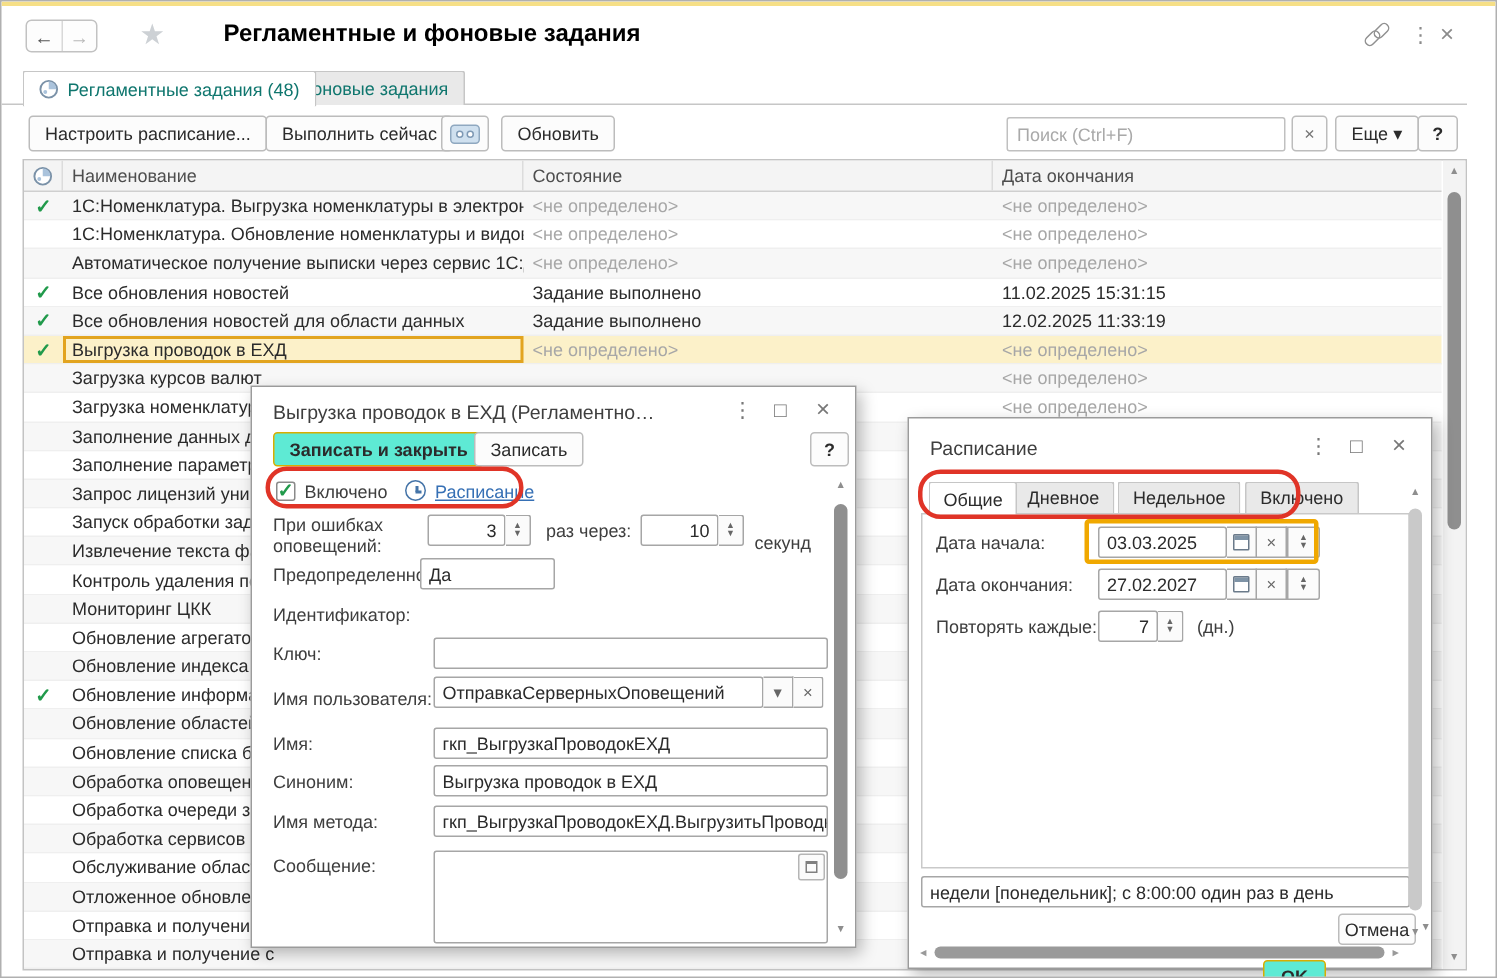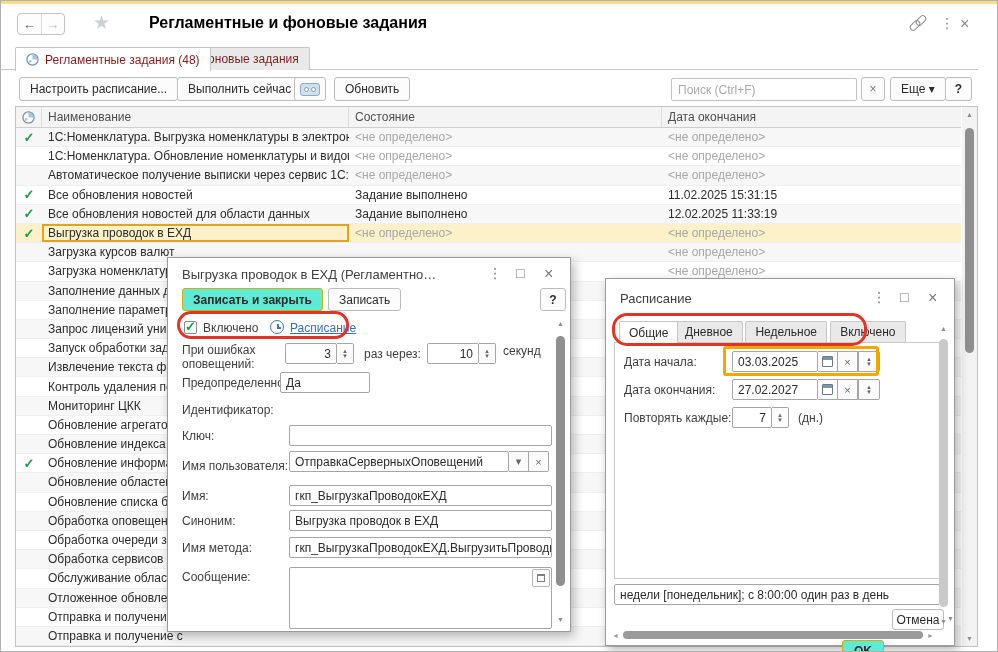--- a/index.html
+++ b/index.html
@@ -21,21 +21,21 @@
   .winbtn { position:absolute; top:14px; color:#8b8b8b; font-size:14px; text-align:center; cursor:default; }
   .linkicon { width:18px; height:18px; position:absolute; left:908px; top:14px; }
   .linkicon span { position:absolute; width:12px; height:7px; border:1.6px solid #909090; border-radius:4px; }
   .linkicon span:nth-child(1){ left:0; top:7px; transform:rotate(-45deg); }
   .linkicon span:nth-child(2){ left:6px; top:2px; transform:rotate(-45deg); }
 
   
   .tabstrip { position:absolute; left:0; top:46px; width:977px; height:23px; border-bottom:1px solid #c6c6c6; }
   .tab { position:absolute; top:0; height:23px; display:flex; align-items:center; gap:6px;
          padding:0 10px; border:1px solid #c6c6c6; border-bottom:none; background:#e9e9e9;
-         border-radius:2px 2px 0 0; color:#7f1d1d; }
+         border-radius:2px 2px 0 0; color:#0f766e; }
   .tab.active { background:#fff; height:24px; z-index:2; }
   .pieicon { width:13px; height:13px; display:inline-block; }
 
   
   .btn { display:inline-flex; align-items:center; justify-content:center; height:24px;
          border:1px solid #bcbcbc; border-radius:3px; background:#fcfcfc; padding:0 10px;
          color:#2b2b2b; white-space:nowrap; }
   .btn.yellow { background:#5eead4; border-color:#d8ad00; font-weight:bold; }
   .toolbar-item { position:absolute; top:76px; }
   .cassette { width:20px; height:13px; background:#cfe0ef; border:1px solid #8fa8c0; border-radius:3px; position:relative; }
@@ -349,21 +349,21 @@
     </div>
   </div>
 
   <div class="dialog" style="left:166px; top:256px; width:404px; height:375px;">
     <div class="dtitle">Выгрузка проводок в  ЕХД (Регламентно…</div>
     <div class="dctl" style="left:320px;">⋮</div>
     <div class="dctl" style="left:348px;">□</div>
     <div class="dctl" style="left:376px; font-size:16px;">×</div>
 
     <div class="btn yellow" style="position:absolute; left:14px; top:30px; height:23px;">Записать и закрыть</div>
-    <div class="btn" style="position:absolute; left:160px; top:30px; height:23px;text-align:center;">Записать</div>
+    <div class="btn" style="position:absolute; left:148px; top:30px; height:23px;text-align:center;">Записать</div>
     <div class="btn" style="position:absolute; left:372px; top:30px; width:26px; height:23px; padding:0; font-weight:bold;">?</div>
 
     <div class="cbx" style="left:16px; top:63px;">
         <span>✓</span>
       </div>
     <div class="lbl" style="left:35px; top:63px;">Включено</div>
     <div class="clock" style="left:102px; top:62px;">
         <i></i>
         <b></b>
       </div>
@@ -375,21 +375,21 @@
     <div class="spin" style="left:169px; top:85px;">
         <i>▲</i>
         <i>▼</i>
       </div>
     <div class="lbl" style="left:196px; top:89px;">раз  через:</div>
     <div class="fld num" style="left:259px; top:85px; width:52px;">10</div>
     <div class="spin" style="left:311px; top:85px;">
         <i>▲</i>
         <i>▼</i>
       </div>
-    <div class="lbl" style="left:335px; top:86px;">секунд</div>
+    <div class="lbl" style="left:335px; top:97px;">секунд</div>
 
     <div class="lbl" style="left:14px; top:118px;">Предопределенное:</div>
     <div class="fld" style="left:112px; top:114px; width:90px;">Да</div>
 
     <div class="lbl" style="left:14px; top:145px;">Идентификатор:</div>
 
     <div class="lbl" style="left:14px; top:171px;">Ключ:</div>
     <div class="fld" style="left:121px; top:167px; width:263px;"></div>
 
     <div class="lbl" style="left:14px; top:201px;">Имя пользователя:</div>

